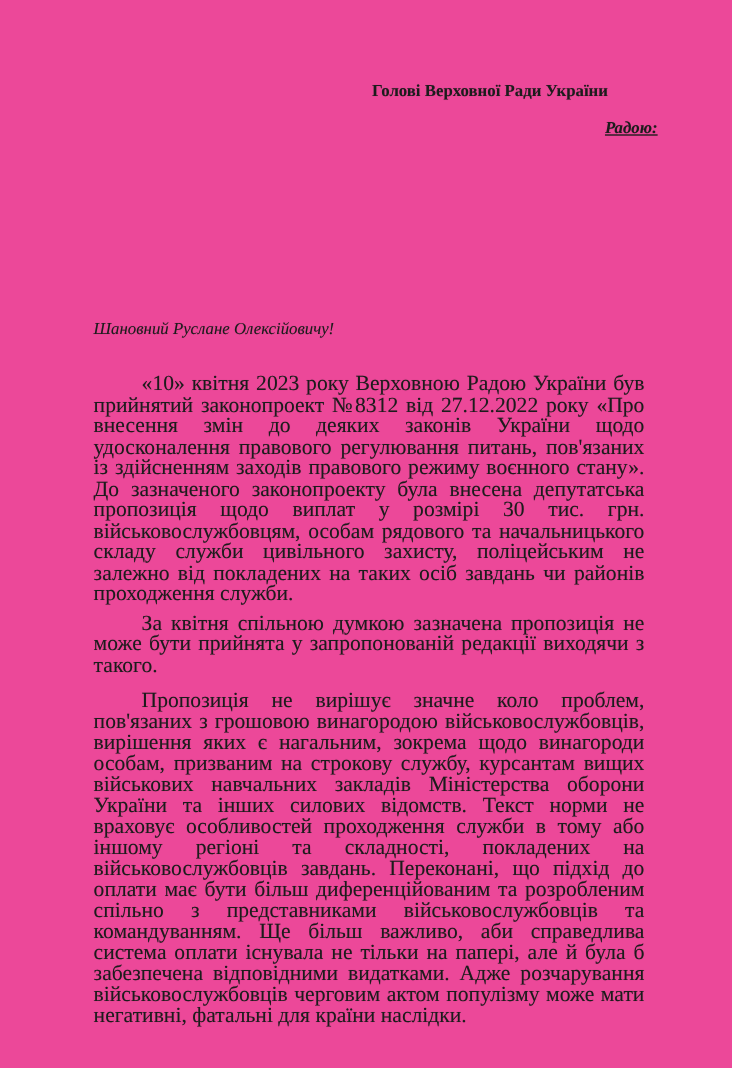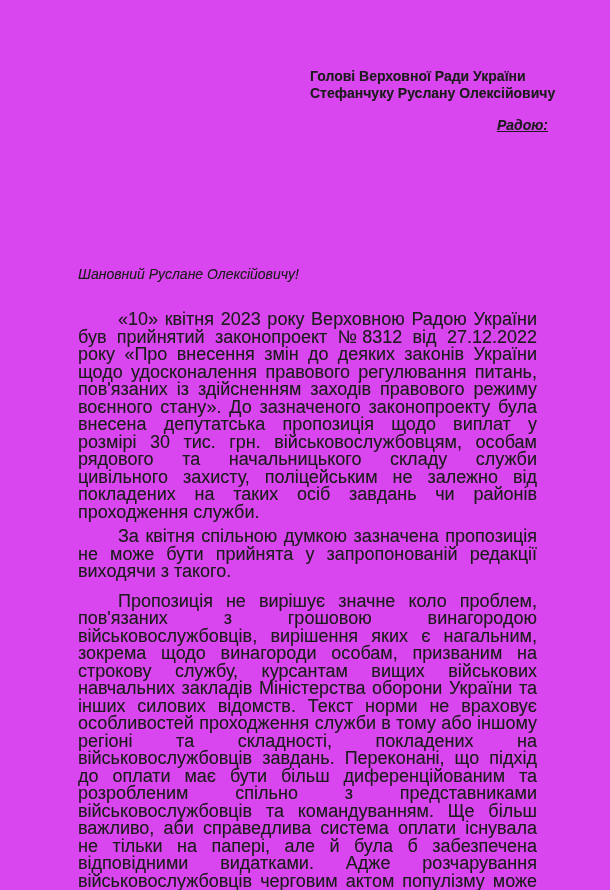--- a/index.html
+++ b/index.html
@@ -4,22 +4,22 @@
 <style>
   html, body {
     margin: 0;
     padding: 0;
     background: #ffffff;
   }
   .page {
     position: relative;
     width: 610px;
     height: 890px;
-    background: #d946ef;
-    font-family: Liberation Sans, sans-serif;
+    background: #ec4899;
+    font-family: Liberation Serif, serif;
     color: #1c1c1c;
     text-shadow: 0 0 0.6px rgba(30,30,30,0.35);
     overflow: hidden;
   }
   .address {
     position: absolute;
     left: 310px;
     top: 68px;
     width: 238px;
     font-weight: 700;
@@ -67,21 +67,20 @@
   .para.p3 { margin-top: 12px; }
   .para.p4 { margin-top: 0; }
 </style>
 </head>
 <body>
 
 <div class="page">
 
   <div class="address">
     <div class="addr-line">Голові Верховної Ради України</div>
-    <div class="addr-line">Стефанчуку Руслану Олексійовичу</div>
 
     <div class="copy-label">Радою:</div>
 
 
   </div>
 
   <div class="salutation">Шановний Руслане Олексійовичу!</div>
 
   <div class="letter-body">
     <p class="para p1">«10» квітня 2023 року Верховною Радою України був прийнятий законопроект №8312 від 27.12.2022 року «Про внесення змін до деяких законів України щодо удосконалення правового регулювання питань, пов'язаних із здійсненням заходів правового режиму воєнного стану». До зазначеного законопроекту була внесена депутатська пропозиція щодо виплат у розмірі 30 тис. грн. військовослужбовцям, особам рядового та начальницького складу служби цивільного захисту, поліцейським не залежно від покладених на таких осіб завдань чи районів проходження служби.</p>

